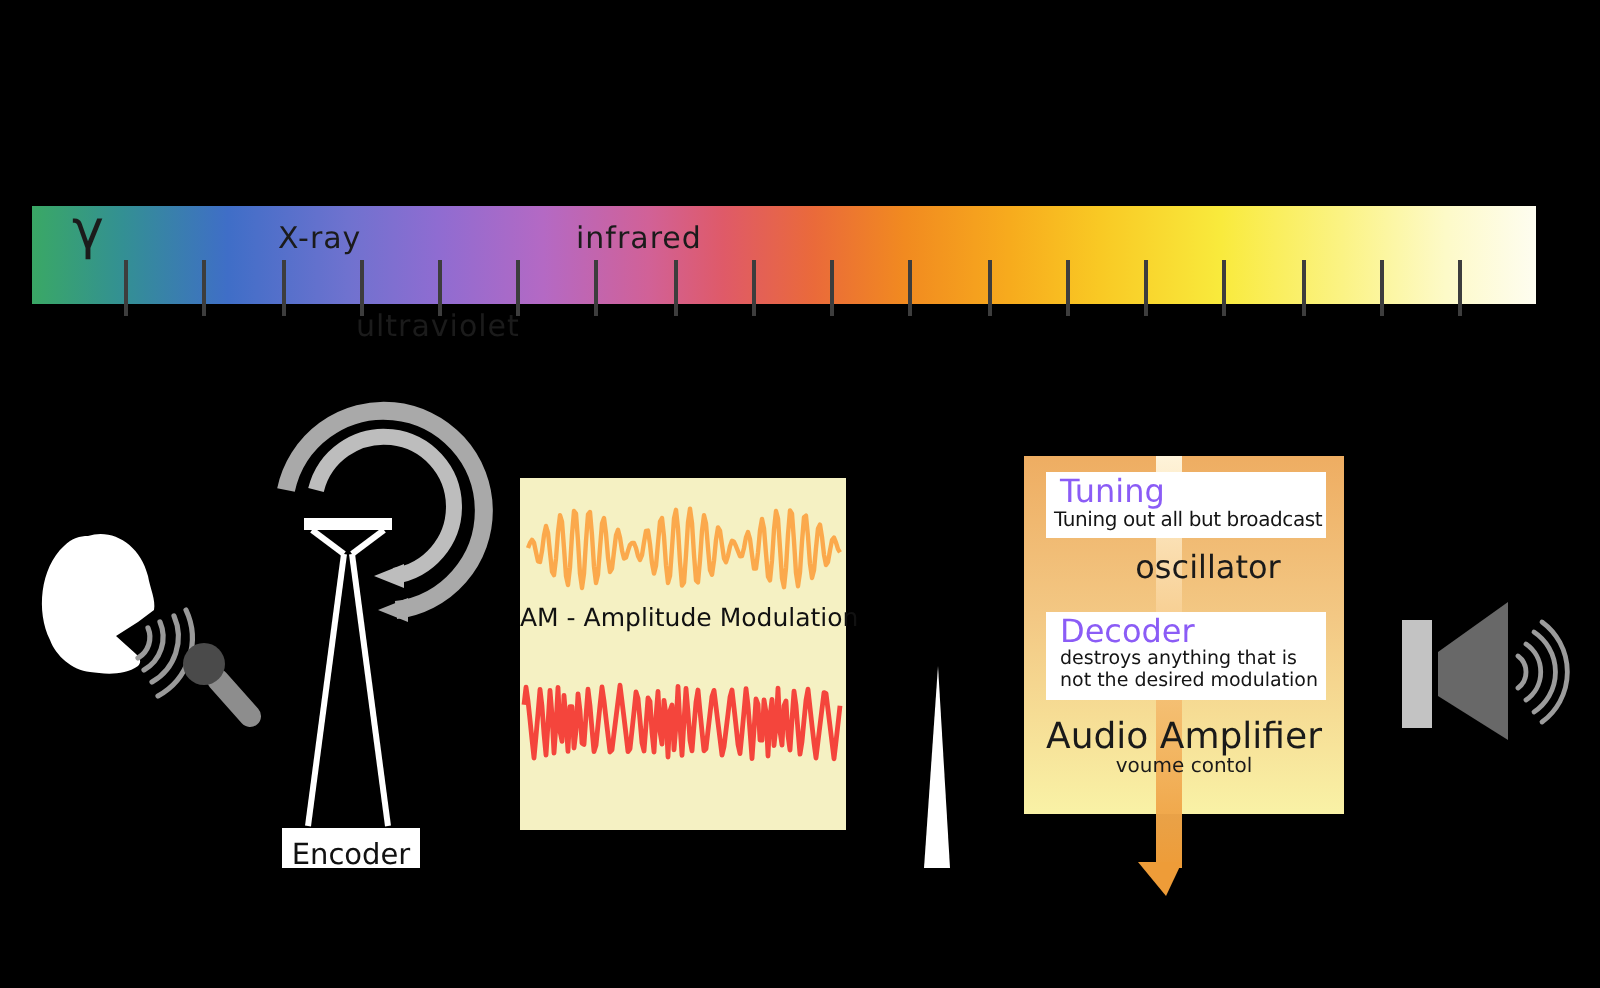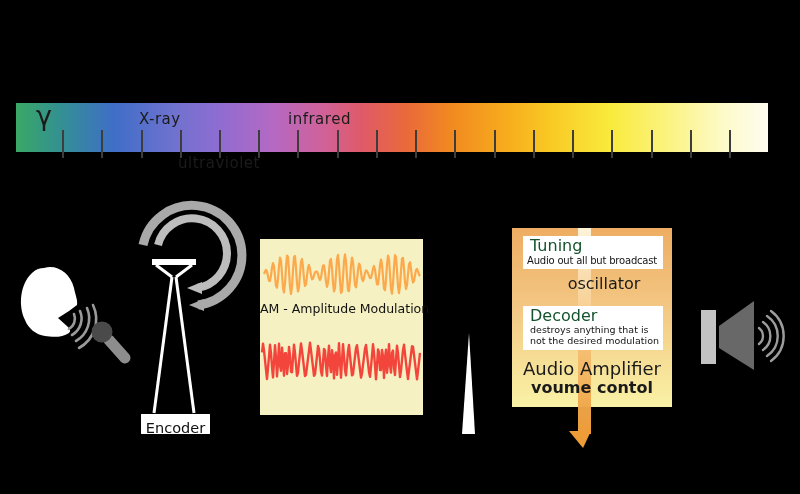--- a/index.html
+++ b/index.html
@@ -27,27 +27,27 @@
                font-size:12.5px;color:#111;z-index:3;white-space:nowrap;}
   #am-caption{top:301px;}
   #fm-caption{top:390px;}
 
   
   #receiver{left:512px;top:228px;width:160px;height:179px;z-index:1;
             background:linear-gradient(180deg,#eead62 0%,#f3c884 45%,#f9f2a6 100%);}
   .rx-white{position:absolute;background:#fff;z-index:3;}
   #tuning-box{left:523px;top:236px;width:140px;height:33px;}
   #decoder-box{left:523px;top:306px;width:140px;height:44px;}
-  .rx-title{font-size:16px;color:#14532d;padding:1px 0 0 7px;line-height:18px;}
+  .rx-title{font-size:16px;color:#8b5cf6;padding:1px 0 0 7px;line-height:18px;}
   .rx-small{font-size:10px;color:#141414;padding:0 0 0 4px;letter-spacing:-0.2px;white-space:nowrap;line-height:12px;}
   .rx-small2{font-size:9.5px;color:#141414;padding:0 0 0 7px;line-height:10.5px;width:130px;}
   .rx-label{position:absolute;left:512px;width:160px;text-align:center;z-index:3;color:#1a1a1a;}
   #osc-label{top:274px;font-size:16px;padding-left:12px;}
   #amp-label{top:358px;font-size:18px;}
-  #vol-label{top:378px;font-size:16px;font-weight:bold;}
+  #vol-label{top:378px;font-size:10px;}
 
   
   #encoder-box{left:141px;top:414px;width:69px;height:20px;background:#fff;z-index:3;
                text-align:center;font-size:14.5px;line-height:29px;color:#111;}
 
   
   #art{left:0;top:0;z-index:2;}
 </style>
 </head>
 <body>
@@ -150,21 +150,21 @@
         <path d="M767 316 A24 24 0 0 1 767 356"></path>
         <path d="M771 311 A31 31 0 0 1 771 361"></path>
       </g>
     </g>
   </svg>
 
   <div id="am-caption" class="mod-caption">AM - Amplitude Modulation</div>
 
   <div id="tuning-box" class="rx-white">
     <div class="rx-title">Tuning</div>
-    <div class="rx-small">Audio out all but broadcast</div>
+    <div class="rx-small">Tuning out all but broadcast</div>
   </div>
   <div id="osc-label" class="rx-label">oscillator</div>
   <div id="decoder-box" class="rx-white">
     <div class="rx-title">Decoder</div>
     <div class="rx-small2">destroys anything that is not the desired modulation</div>
   </div>
   <div id="amp-label" class="rx-label">Audio Amplifier</div>
   <div id="vol-label" class="rx-label">voume contol</div>
 
   <div id="encoder-box" class="abs">

